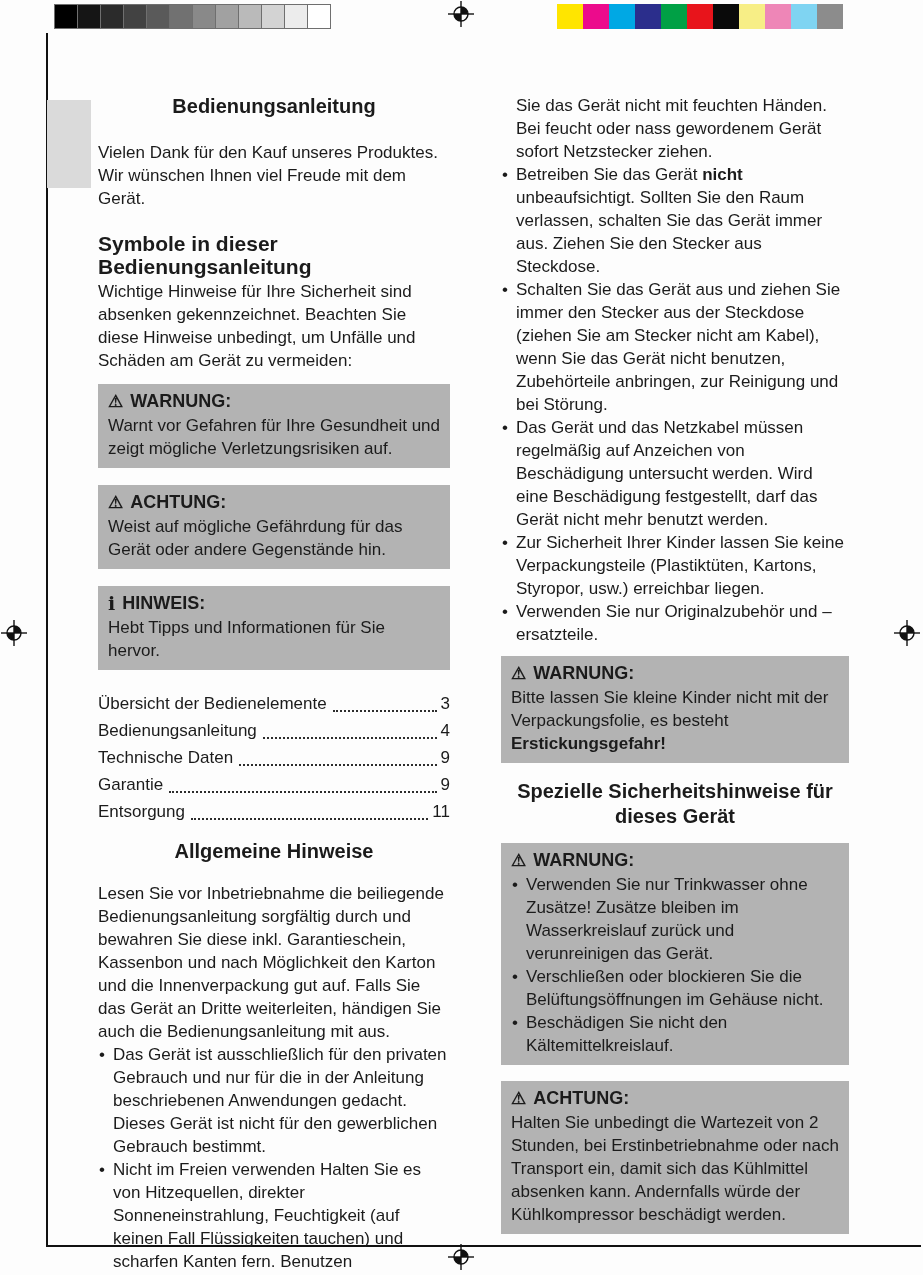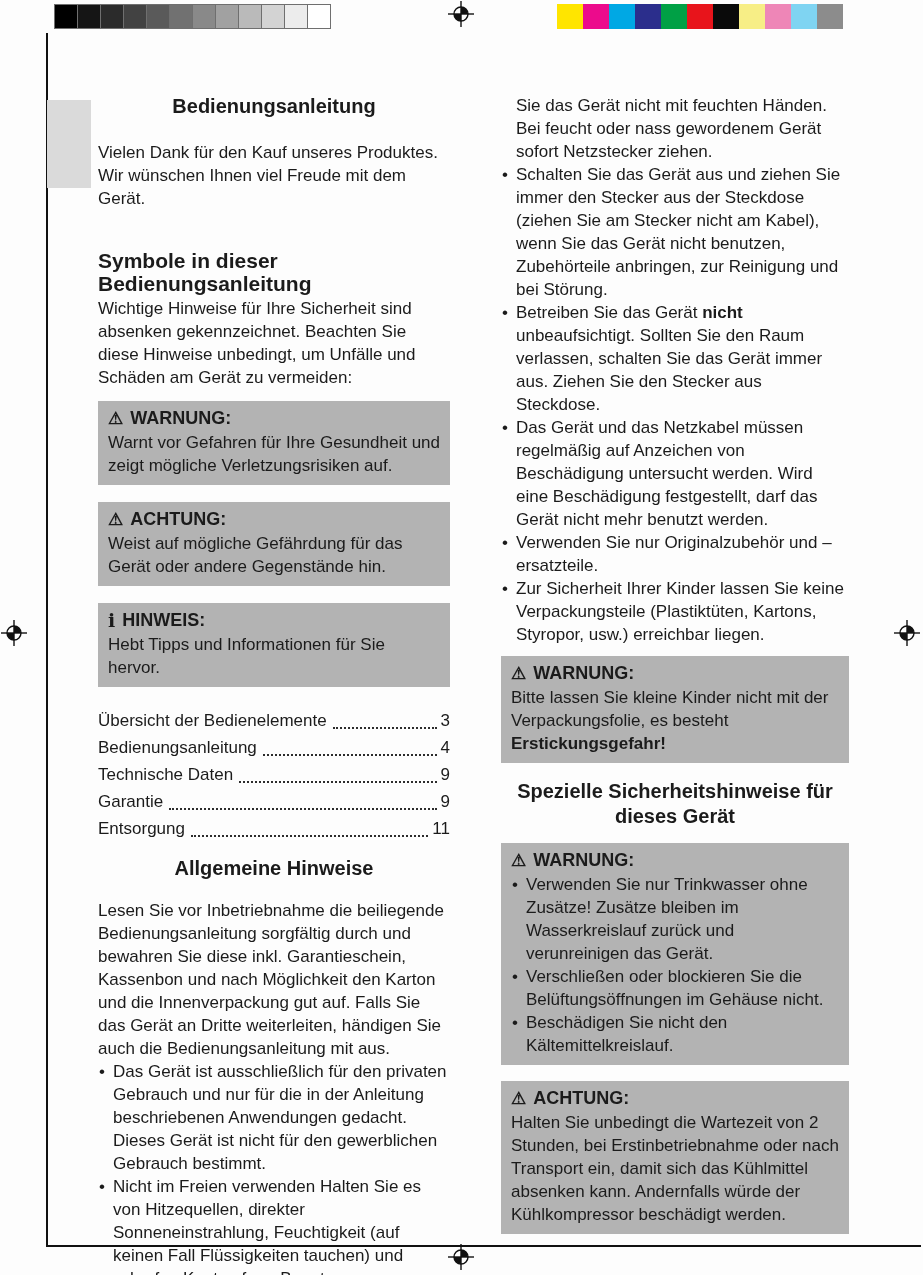--- a/index.html
+++ b/index.html
@@ -29,21 +29,21 @@
   
   .col { position:absolute; top:94px; font-size:17px; line-height:23px; }
   .col-left { left:98px; width:352px; }
   .col-right { left:501px; width:348px; }
   h1.center { font-size:20px; line-height:25px; font-weight:bold; text-align:center; }
   .h-title { margin-bottom:22px; }
   .h-inhalt { margin-top:2px; margin-bottom:16px; }
   .h-allgemein { margin-bottom:18px; }
   .h-speziell { margin-top:16px; margin-bottom:14px; }
   h2.sub { font-size:21px; line-height:23px; font-weight:bold; margin-bottom:2px; }
-  p.block { margin-bottom:39px; }
+  p.block { margin-bottom:22px; }
   p.symbols-intro { margin-bottom:12px; }
   
   .box { background: var(--box-bg, #b3b3b3); padding:5px 10px 8px; margin-bottom:17px; }
   .box.last { margin-bottom:20px; }
   .box-title { display:flex; align-items:center; gap:7px; font-weight:bold; font-size:18px; line-height:25px; }
   .box-icon { font-weight:bold; font-size:17px; line-height:1; }
   .info-icon { font-family:"DejaVu Serif", serif; font-weight:900; font-size:19px; }
   .box-text { line-height:23px; }
   
   .toc { margin-bottom:14px; }
@@ -192,27 +192,27 @@
   <ul class="bullets">
     <li><span>Das Gerät ist ausschließlich für den privaten Gebrauch und nur für die in der Anleitung beschriebenen Anwendungen gedacht. Dieses Gerät ist nicht für den gewerblichen Gebrauch bestimmt.</span></li>
     <li><span>Nicht im Freien verwenden Halten Sie es von Hitzequellen, direkter Sonneneinstrahlung, Feuchtigkeit (auf keinen Fall Flüssigkeiten tauchen) und scharfen Kanten fern. Benutzen</span></li>
   </ul>
 </div>
 
 <div class="col col-right">
   <p class="cont">Sie das Gerät nicht mit feuchten Händen. Bei feucht oder nass gewordenem Gerät sofort Netzstecker ziehen.</p>
 
   <ul class="bullets">
-    <li><span>Schalten Sie das Gerät aus und ziehen Sie immer den Stecker aus der Steckdose (ziehen Sie am Stecker nicht am Kabel), wenn Sie das Gerät nicht benutzen, Zubehörteile anbringen, zur Reinigung und bei Störung.</span></li>
     <li>
       <span>Betreiben Sie das Gerät </span><span class="b">nicht</span><span> unbeaufsichtigt. Sollten Sie den Raum verlassen, schalten Sie das Gerät immer aus. Ziehen Sie den Stecker aus Steckdose.</span>
     </li>
+    <li><span>Schalten Sie das Gerät aus und ziehen Sie immer den Stecker aus der Steckdose (ziehen Sie am Stecker nicht am Kabel), wenn Sie das Gerät nicht benutzen, Zubehörteile anbringen, zur Reinigung und bei Störung.</span></li>
     <li><span>Das Gerät und das Netzkabel müssen regelmäßig auf Anzeichen von Beschädigung untersucht werden. Wird eine Beschädigung festgestellt, darf das Gerät nicht mehr benutzt werden.</span></li>
+    <li><span>Zur Sicherheit Ihrer Kinder lassen Sie keine Verpackungsteile (Plastiktüten, Kartons, Styropor, usw.) erreichbar liegen.</span></li>
     <li><span>Verwenden Sie nur Originalzubehör und – ersatzteile.</span></li>
-    <li><span>Zur Sicherheit Ihrer Kinder lassen Sie keine Verpackungsteile (Plastiktüten, Kartons, Styropor, usw.) erreichbar liegen.</span></li>
   </ul>
 
   <div class="box mt10 mb16">
     <div class="box-title">
       <span class="box-icon">⚠</span>
       <span>WARNUNG:</span>
     </div>
     <div class="box-text">
       <span>Bitte lassen Sie kleine Kinder nicht mit der Verpackungsfolie, es besteht </span><span class="b">Erstickungsgefahr!</span>
     </div>

